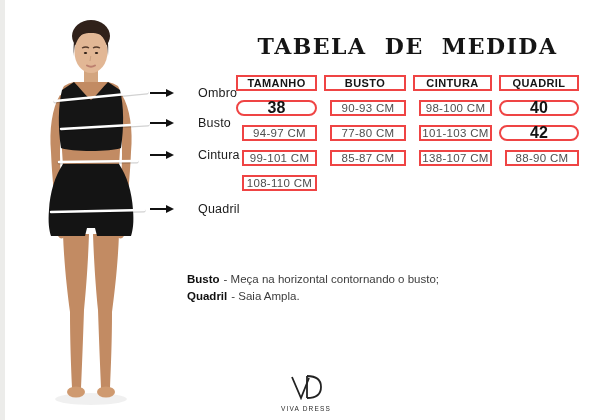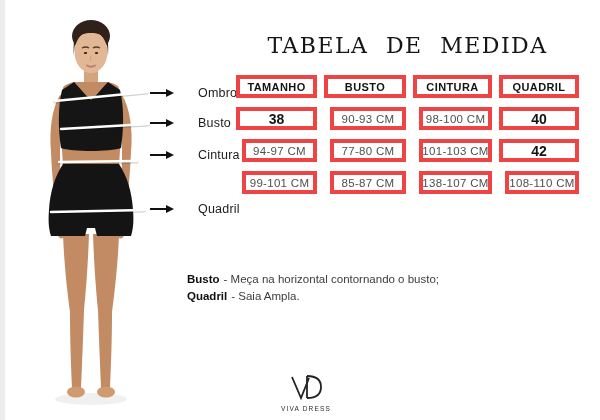--- a/index.html
+++ b/index.html
@@ -8,34 +8,34 @@
     font-family:"Liberation Sans", sans-serif;color:#1c1c1c;
   }
   
   .model-area{position:absolute;left:0;top:0;width:230px;height:420px;}
   
   .mlabel{position:absolute;display:flex;align-items:center;gap:24px;height:14px;}
   .mlabel .txt{font-size:12.5px;font-weight:500;letter-spacing:.2px;color:#1b1b1b;}
   
   .title{
     position:absolute;left:236px;top:33px;width:343px;margin:0;text-align:center;
-    font-family:"DejaVu Serif","Liberation Serif",serif;font-weight:400;
+    font-family:"DejaVu Serif","Liberation Serif",serif;font-weight:700;
     font-size:22px;letter-spacing:1.5px;word-spacing:9px;color:#151515;white-space:nowrap;
   }
   
   .table{
     position:absolute;left:236px;top:75px;display:grid;
     grid-template-columns:81px 82px 79px 80px;column-gap:7px;row-gap:9px;
   }
   .cell{
-    box-sizing:border-box;height:23px;border:4px solid #ef4444;background:#ffffff;
+    box-sizing:border-box;height:16px;border:2px solid #ef4444;background:#ffffff;
     display:flex;align-items:center;justify-content:center;white-space:nowrap;
   }
   .cell.head{font-weight:700;font-size:11px;letter-spacing:.4px;color:#141414;}
-  .cell.size{font-weight:700;font-size:14px;color:#141414;}
+  .cell.size{font-weight:700;font-size:16px;color:#141414;border-radius:11px;}
   .cell.val{font-size:11.5px;color:#4f4f4f;letter-spacing:.3px;margin-left:6px;}
   
   .instructions{position:absolute;left:171px;top:271px;width:427px;font-size:11.5px;line-height:17px;color:#3c3c3c;margin-left:16px;}
   .instructions .line{white-space:nowrap;}
   .instructions .term{font-weight:700;color:#101010;margin-right:4px;}
   
   .logo{position:absolute;left:266px;top:374px;width:80px;text-align:center;}
   .logo .name{margin-top:1px;font-size:6.5px;letter-spacing:1.2px;color:#2a2a2a;font-weight:500;}
 </style>
 </head>
@@ -147,20 +147,21 @@
     <div class="cell size">40</div>
     <div class="cell val">94-97 CM</div>
     <div class="cell val">77-80 CM</div>
     <div class="cell val">101-103 CM</div>
 
     <div class="cell size">42</div>
     <div class="cell val">99-101 CM</div>
     <div class="cell val">85-87 CM</div>
     <div class="cell val">138-107 CM</div>
 
+    <div class="cell val">88-90 CM</div>
     <div class="cell val">108-110 CM</div>
   </div>
 
   <div class="instructions">
     <div class="line">
       <span class="term">Busto</span><span>- Meça na horizontal contornando o busto;</span>
     </div>
     <div class="line">
       <span class="term">Quadril</span><span>- Saia Ampla.</span>
     </div>

